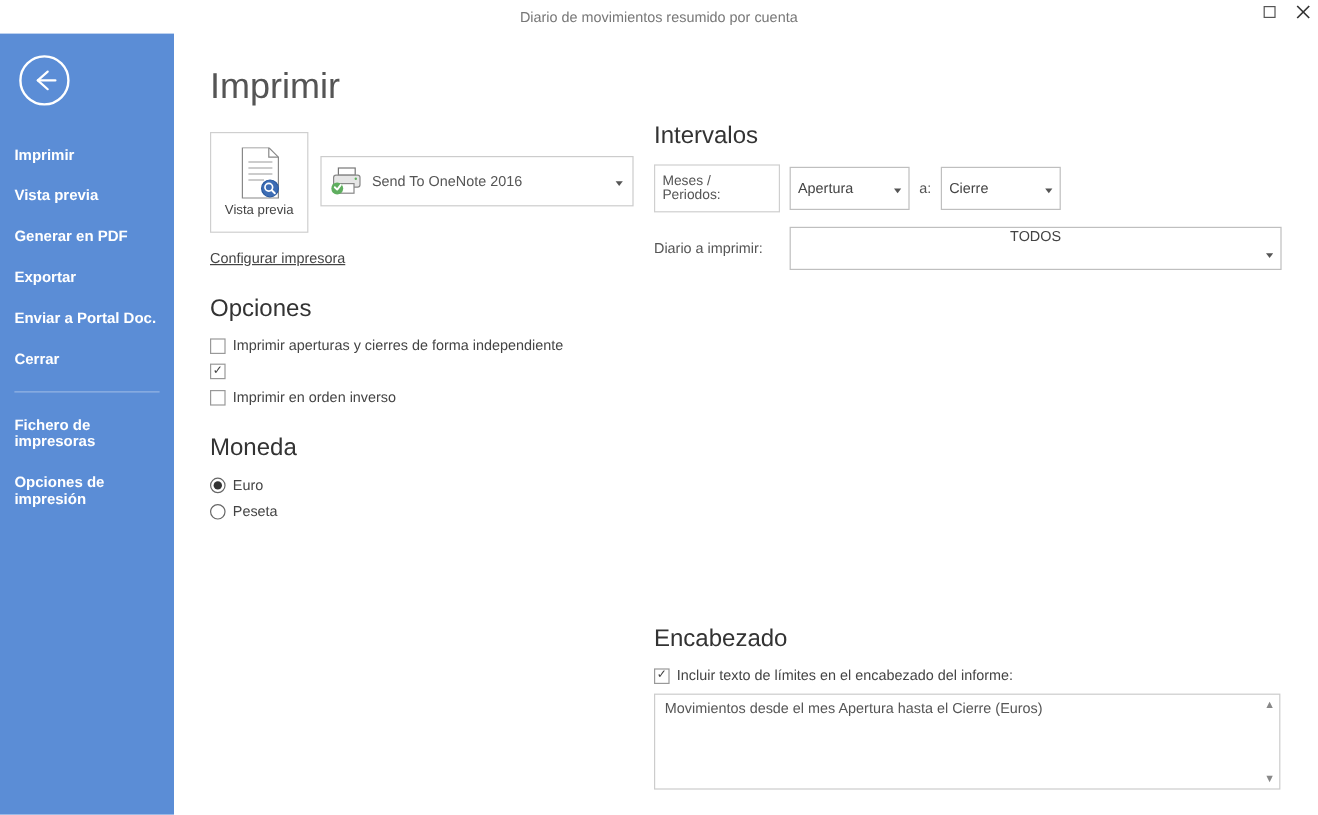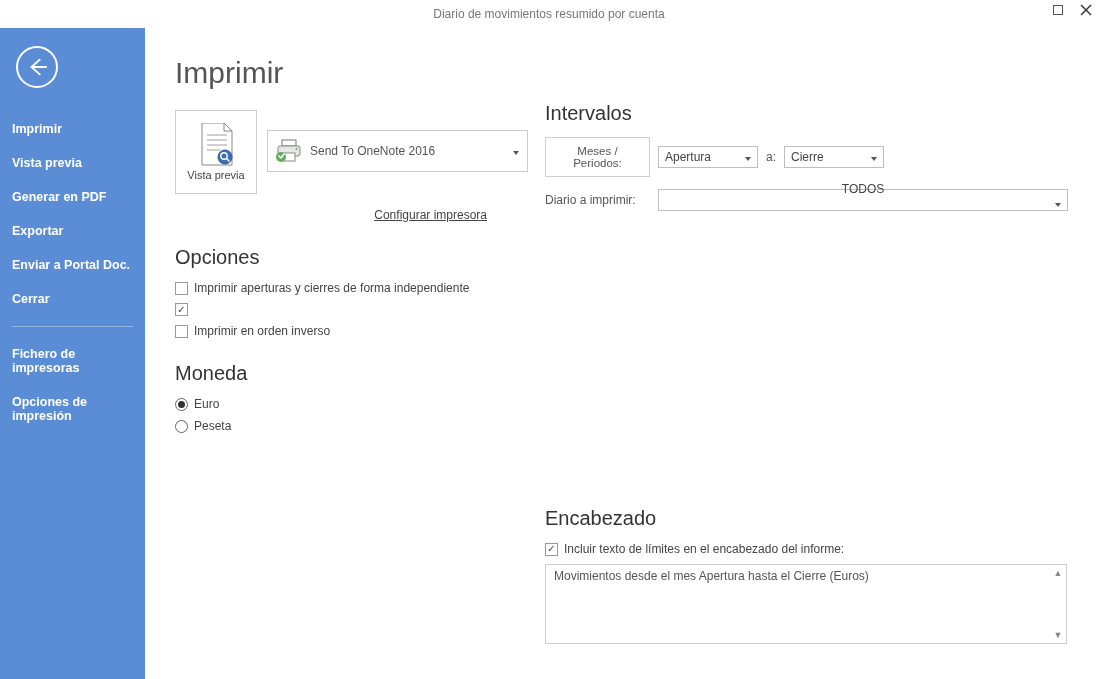--- a/index.html
+++ b/index.html
@@ -30,36 +30,36 @@
   .right-col { flex: 1; }
 
   .print-buttons { display: flex; align-items: flex-start; gap: 10px; }
   .preview-btn { width: 82px; height: 84px; border: 1px solid #cfcfcf; background: #fff; display: flex; flex-direction: column; align-items: center; justify-content: center; cursor: pointer; gap: 4px; }
   .preview-btn .doc-icon { width: 36px; height: 42px; position: relative; }
   .preview-btn .label { font-size: 11px; color: #444; }
 
   .printer-select { width: 261px; height: 42px; border: 1px solid #ccc; display: flex; align-items: center; padding: 0 8px; cursor: pointer; margin-top: 20px; font-size: 12px; color: #555; gap: 8px; }
   .printer-select .drop-caret { margin-left: auto; }
 
-  .config-link { text-align: right; width: 312px; margin-top: 14px; font-size: 12px; text-decoration: underline; color: #444; cursor: pointer; }
+  .config-link { width: 312px; margin-top: 14px; font-size: 12px; text-decoration: underline; color: #444; cursor: pointer; }
 
   .section-title { font-size: 20px; font-weight: 400; color: #333; margin-top: 24px; margin-bottom: 12px; }
 
   .check-row, .radio-row { display: flex; align-items: center; gap: 6px; font-size: 12px; color: #444; margin-bottom: 8px; cursor: pointer; }
   .checkbox { width: 13px; height: 13px; border: 1px solid #999; display: inline-flex; align-items: center; justify-content: center; }
   .checkbox.checked::after { content: "✓"; font-size: 10px; color: #444; line-height: 1; }
   .radio { width: 13px; height: 13px; border: 1px solid #666; border-radius: 50%; display: inline-flex; align-items: center; justify-content: center; }
   .radio.checked::after { content: ""; width: 7px; height: 7px; background: #333; border-radius: 50%; }
 
   
   .right-col .section-title { margin-top: -8px; }
   .field-row { display: flex; align-items: center; gap: 8px; margin-bottom: 12px; font-size: 12px; color: #555; }
-  .field-label { width: 105px; border: 1px solid #cfcfcf; padding: 16px 6px; background: #fff; font-size: 11.5px; height: 40px; display:flex; align-items:center;text-align:center; }
+  .field-label { width: 105px; border: 1px solid #cfcfcf; padding: 16px 6px; background: #fff; font-size: 11.5px; height: 40px; display:flex; align-items:center; }
   .plain-label { width: 105px; font-size: 12px; }
-  .dropdown { height: 22px; border: 1px solid #bfbfbf; background: #fff; display: inline-flex; align-items: center; padding: 0 6px 0 6px; font-size: 12px; color: #444; cursor: pointer; position: relative; justify-content: flex-end; }
+  .dropdown { height: 36px; border: 1px solid #bfbfbf; background: #fff; display: inline-flex; align-items: center; padding: 0 6px 0 6px; font-size: 12px; color: #444; cursor: pointer; position: relative; }
   .dropdown .drop-caret { margin-left: auto; }
   .dropdown.w100 { width: 100px; }
   .dropdown.w410 { width: 410px; flex-direction: column; }
   .sep-a { font-size: 12px; color: #555; }
 
   .drop-caret::after { content: ""; display: inline-block; border-left: 3.5px solid transparent; border-right: 3.5px solid transparent; border-top: 4px solid #555; margin-left: 6px; }
 
   .enc-text { width: 522px; height: 80px; border: 1px solid #ccc; font-size: 12px; color: #555; padding: 4px 8px; resize: none; background: #fff; position: relative; }
   .enc-wrap { position: relative; width: 522px; }
   .enc-scroll-up, .enc-scroll-dn { position: absolute; right: 2px; width: 14px; height: 14px; display: flex; align-items: center; justify-content: center; cursor: pointer; color: #888; font-size: 9px; }

